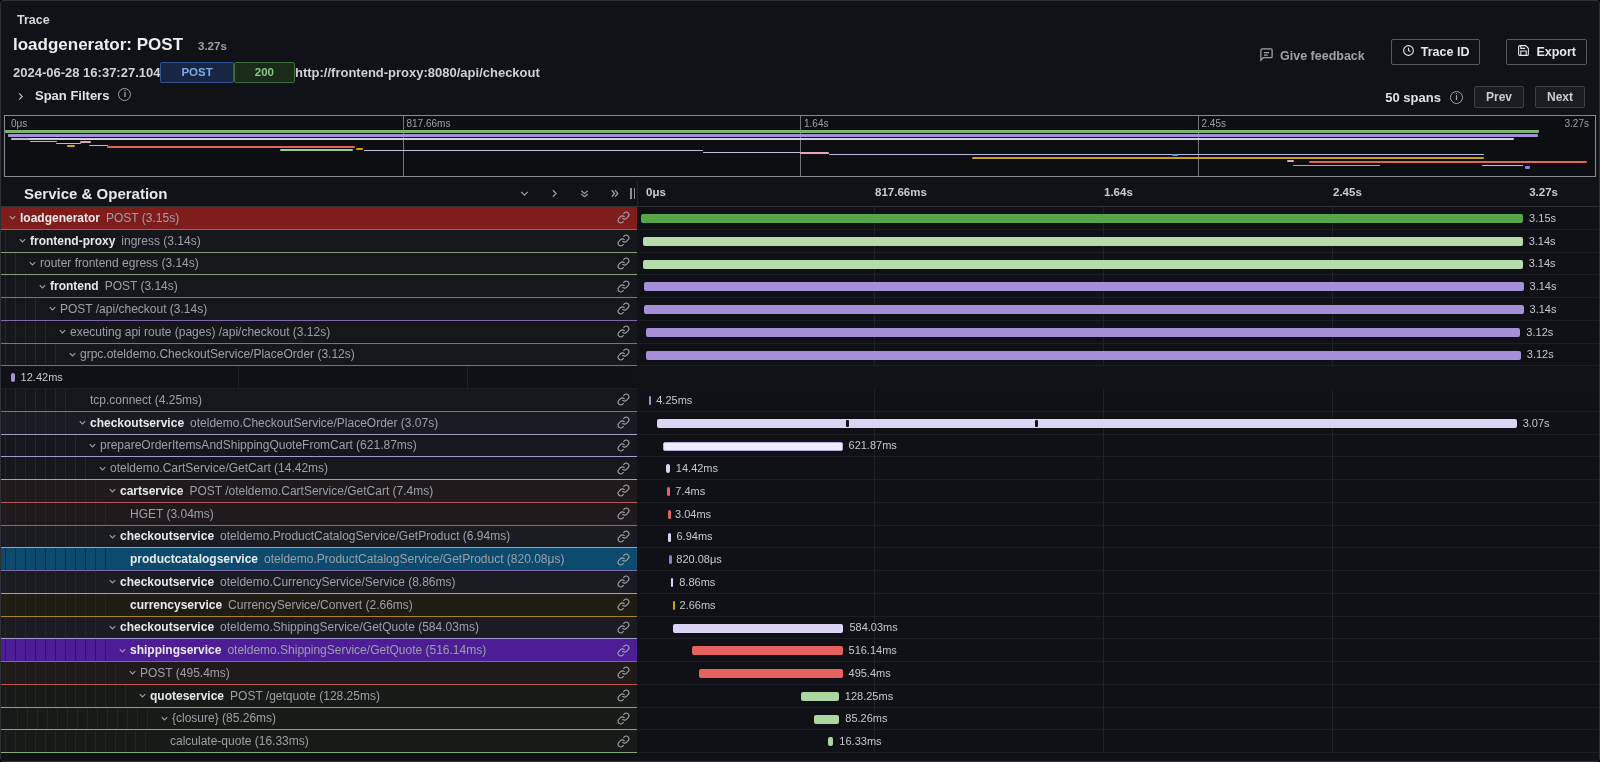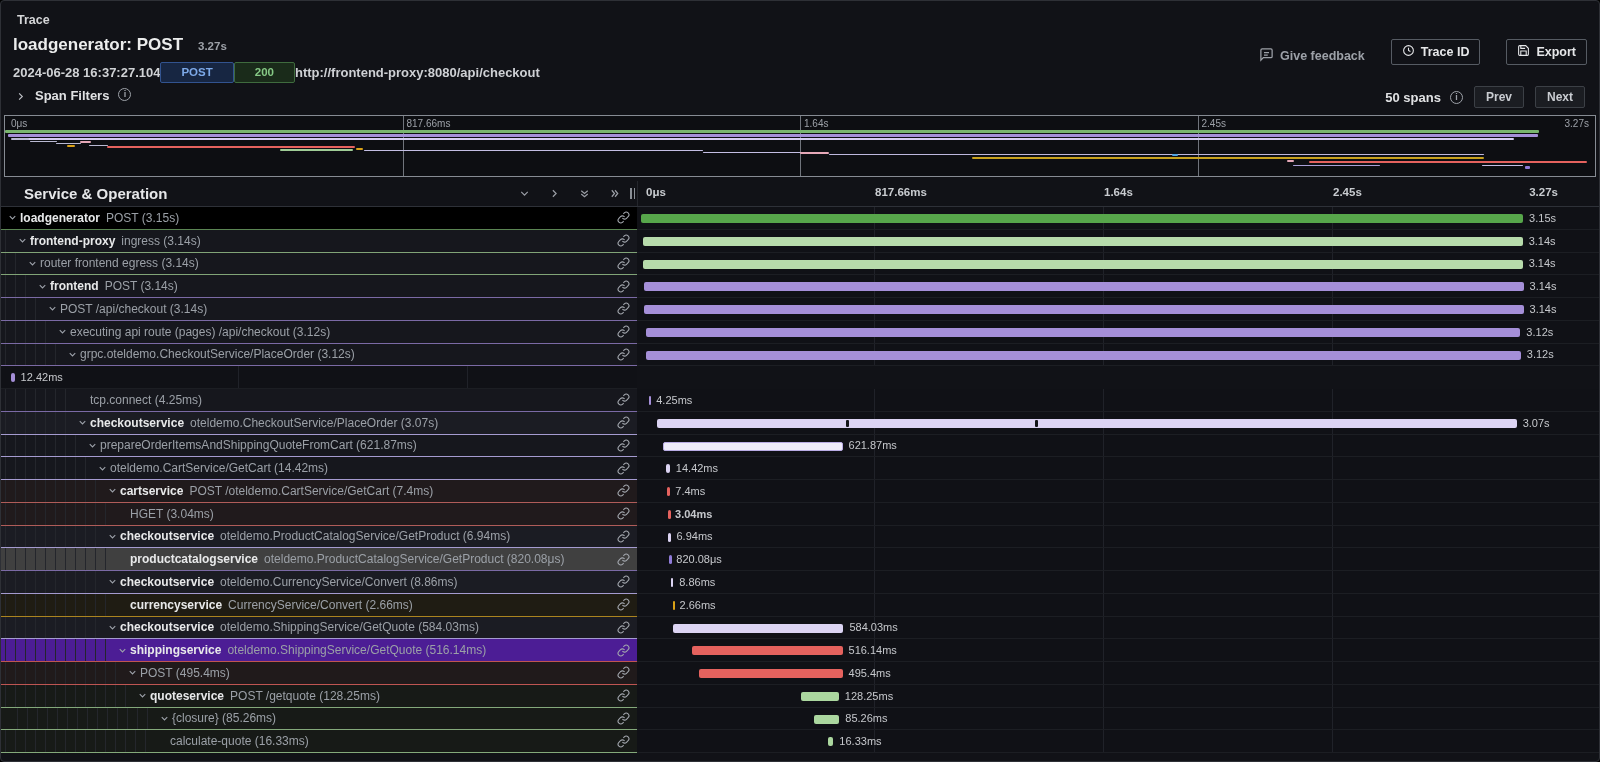--- a/index.html
+++ b/index.html
@@ -195,21 +195,21 @@
       <span class="tl-tick" style="left:8px">0μs</span>
       <span class="tl-tick" style="left:237px">817.66ms</span>
       <span class="tl-tick" style="left:466px">1.64s</span>
       <span class="tl-tick" style="left:695px">2.45s</span>
       <span class="tl-tick" style="left:920px; transform:translateX(-100%)">3.27s</span>
     </div>
   </div>
 
   <div class="rows" id="rows">
       <div class="row">
-        <div class="cl" style="background: #000000; border-bottom-color: rgb(91, 133, 83);">
+        <div class="cl" style="background: #7f1d1d; border-bottom-color: rgb(91, 133, 83);">
           <span class="indent" style="width:0px"></span>
           <span class="chev">
             <svg viewBox="0 0 24 24" width="11" height="11" fill="none" stroke="#9da2aa" stroke-width="2.4">
               <polyline points="6 9 12 15 18 9"></polyline>
             </svg>
           </span>
           <span class="svc">loadgenerator</span>
           <span class="op">POST (3.15s)</span>
           <span class="lnk">
             <svg viewBox="0 0 24 24" width="13" height="13" fill="none" stroke="#a2a6ad" stroke-width="2">
@@ -497,21 +497,21 @@
           <span class="lnk">
             <svg viewBox="0 0 24 24" width="13" height="13" fill="none" stroke="#a2a6ad" stroke-width="2">
               <path d="M10 13a5 5 0 0 0 7.54.54l3-3a5 5 0 0 0-7.07-7.07l-1.72 1.71"></path>
               <path d="M14 11a5 5 0 0 0-7.54-.54l-3 3a5 5 0 0 0 7.07 7.07l1.71-1.71"></path>
             </svg>
           </span>
         </div>
         <div class="cr">
           <div class="bar-zone">
             <div class="bar" style="left: 2.95%; width: max(0.11%, 2.5px); background: rgb(229, 98, 94);"></div>
-            <span class="bar-label" style="left: calc(3.06% + 6px); font-weight: bold;">3.04ms</span>
+            <span class="bar-label" style="left: calc(3.06% + 6px);">3.04ms</span>
           </div>
         </div>
       </div>
       <div class="row">
         <div class="cl" style="background: rgb(27, 28, 35); border-bottom-color: rgb(165, 155, 208);">
           <span class="indent" style="width:100px"></span>
           <span class="chev">
             <svg viewBox="0 0 24 24" width="11" height="11" fill="none" stroke="#9da2aa" stroke-width="2.4">
               <polyline points="6 9 12 15 18 9"></polyline>
             </svg>
@@ -526,21 +526,21 @@
           </span>
         </div>
         <div class="cr">
           <div class="bar-zone">
             <div class="bar" style="left: 3%; width: max(0.22%, 2.5px); background: rgb(220, 212, 243);"></div>
             <span class="bar-label" style="left: calc(3.22% + 6px);">6.94ms</span>
           </div>
         </div>
       </div>
       <div class="row">
-        <div class="cl" style="background: #404040; border-bottom-color: rgb(123, 106, 165);">
+        <div class="cl" style="background: #0c4a6e; border-bottom-color: rgb(123, 106, 165);">
           <span class="indent" style="width:110px"></span>
           <span class="chev"></span>
           <span class="svc">productcatalogservice</span>
           <span class="op">oteldemo.ProductCatalogService/GetProduct (820.08μs)</span>
           <span class="lnk">
             <svg viewBox="0 0 24 24" width="13" height="13" fill="none" stroke="#a2a6ad" stroke-width="2">
               <path d="M10 13a5 5 0 0 0 7.54.54l3-3a5 5 0 0 0-7.07-7.07l-1.72 1.71"></path>
               <path d="M14 11a5 5 0 0 0-7.54-.54l-3 3a5 5 0 0 0 7.07 7.07l1.71-1.71"></path>
             </svg>
           </span>
@@ -554,21 +554,21 @@
       </div>
       <div class="row">
         <div class="cl" style="background: rgb(27, 28, 35); border-bottom-color: rgb(165, 155, 208);">
           <span class="indent" style="width:100px"></span>
           <span class="chev">
             <svg viewBox="0 0 24 24" width="11" height="11" fill="none" stroke="#9da2aa" stroke-width="2.4">
               <polyline points="6 9 12 15 18 9"></polyline>
             </svg>
           </span>
           <span class="svc">checkoutservice</span>
-          <span class="op">oteldemo.CurrencyService/Convert (8.86ms)</span>
+          <span class="op">oteldemo.CurrencyService/Service (8.86ms)</span>
           <span class="lnk">
             <svg viewBox="0 0 24 24" width="13" height="13" fill="none" stroke="#a2a6ad" stroke-width="2">
               <path d="M10 13a5 5 0 0 0 7.54.54l3-3a5 5 0 0 0-7.07-7.07l-1.72 1.71"></path>
               <path d="M14 11a5 5 0 0 0-7.54-.54l-3 3a5 5 0 0 0 7.07 7.07l1.71-1.71"></path>
             </svg>
           </span>
         </div>
         <div class="cr">
           <div class="bar-zone">
             <div class="bar" style="left: 3.25%; width: max(0.27%, 2.5px); background: rgb(220, 212, 243);"></div>

